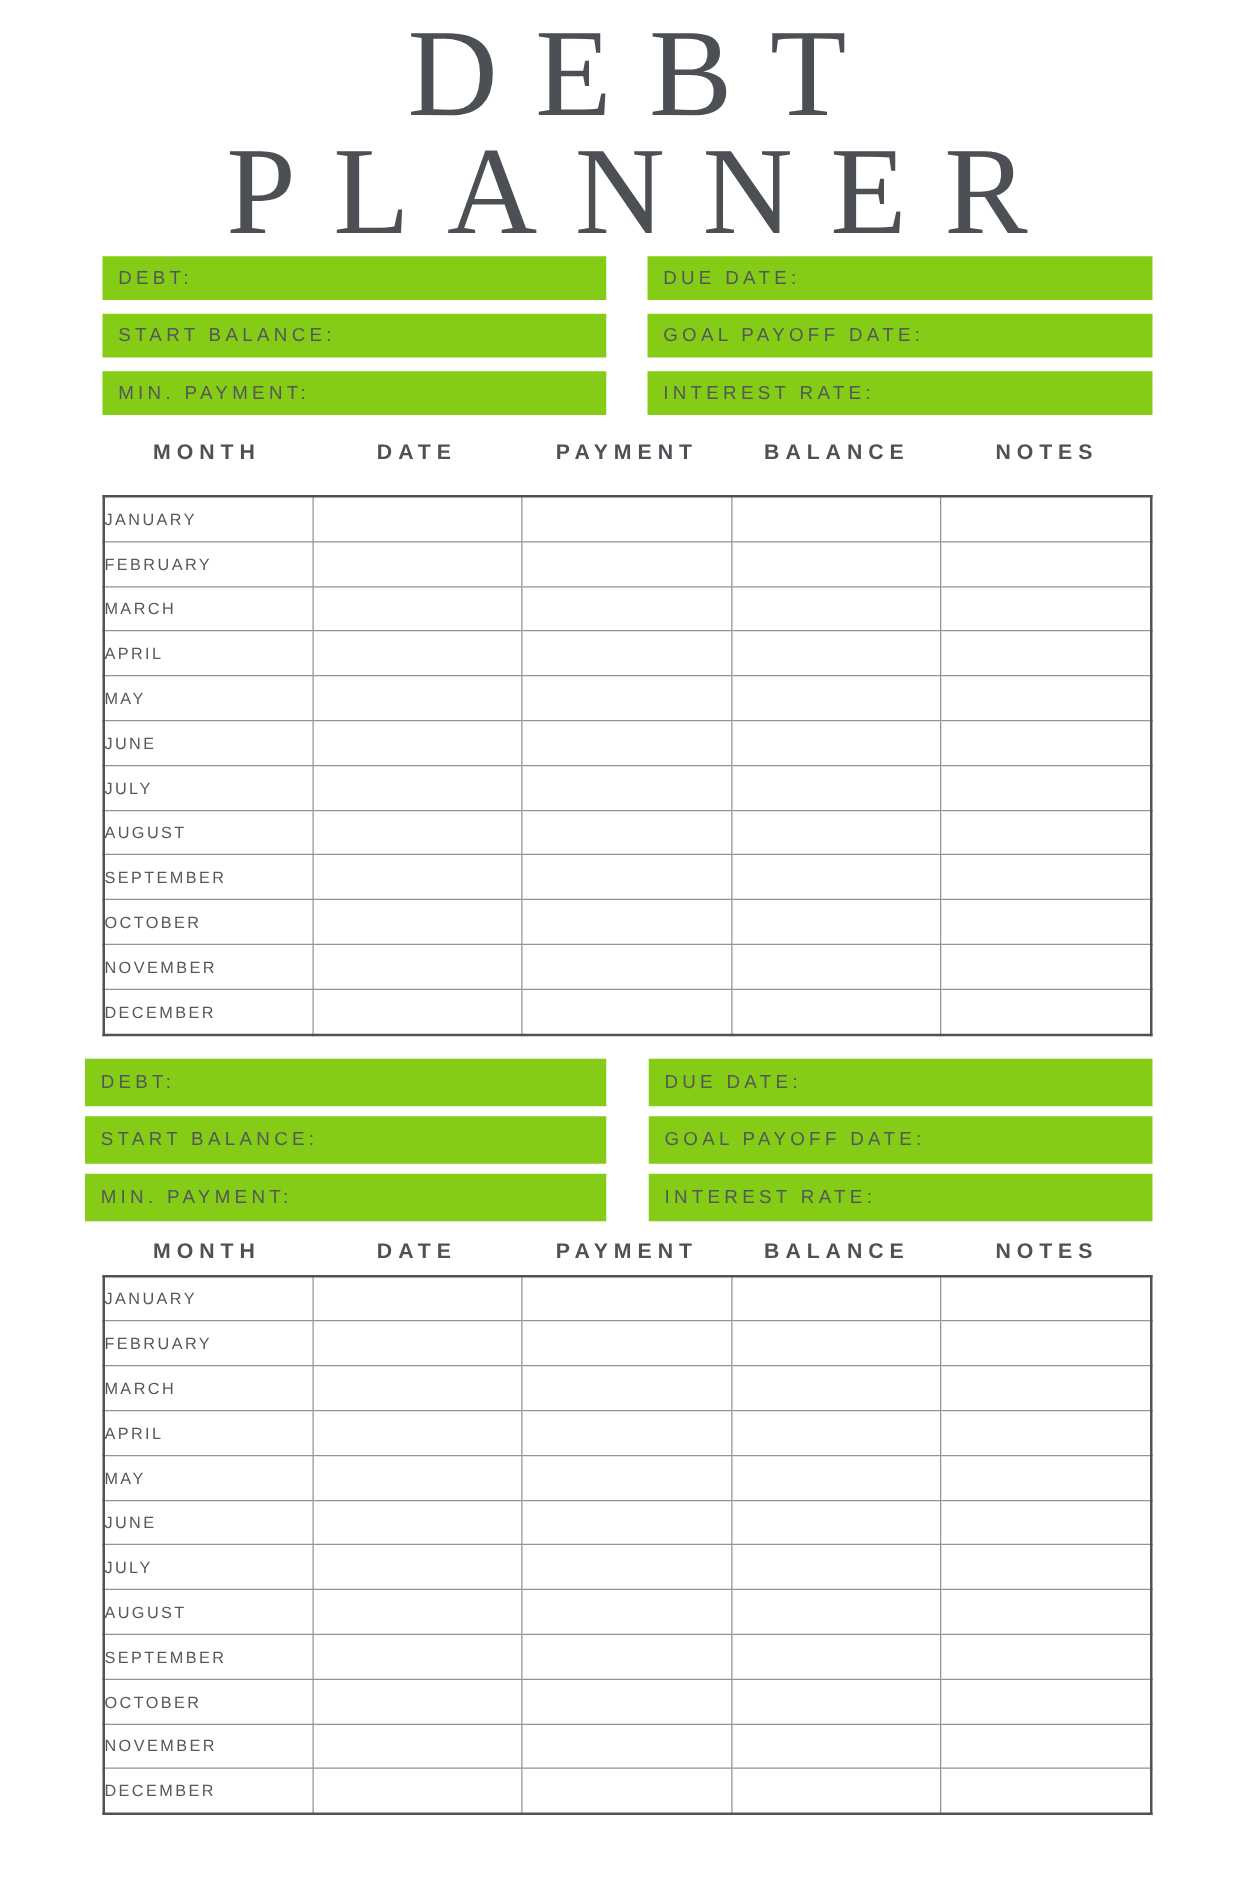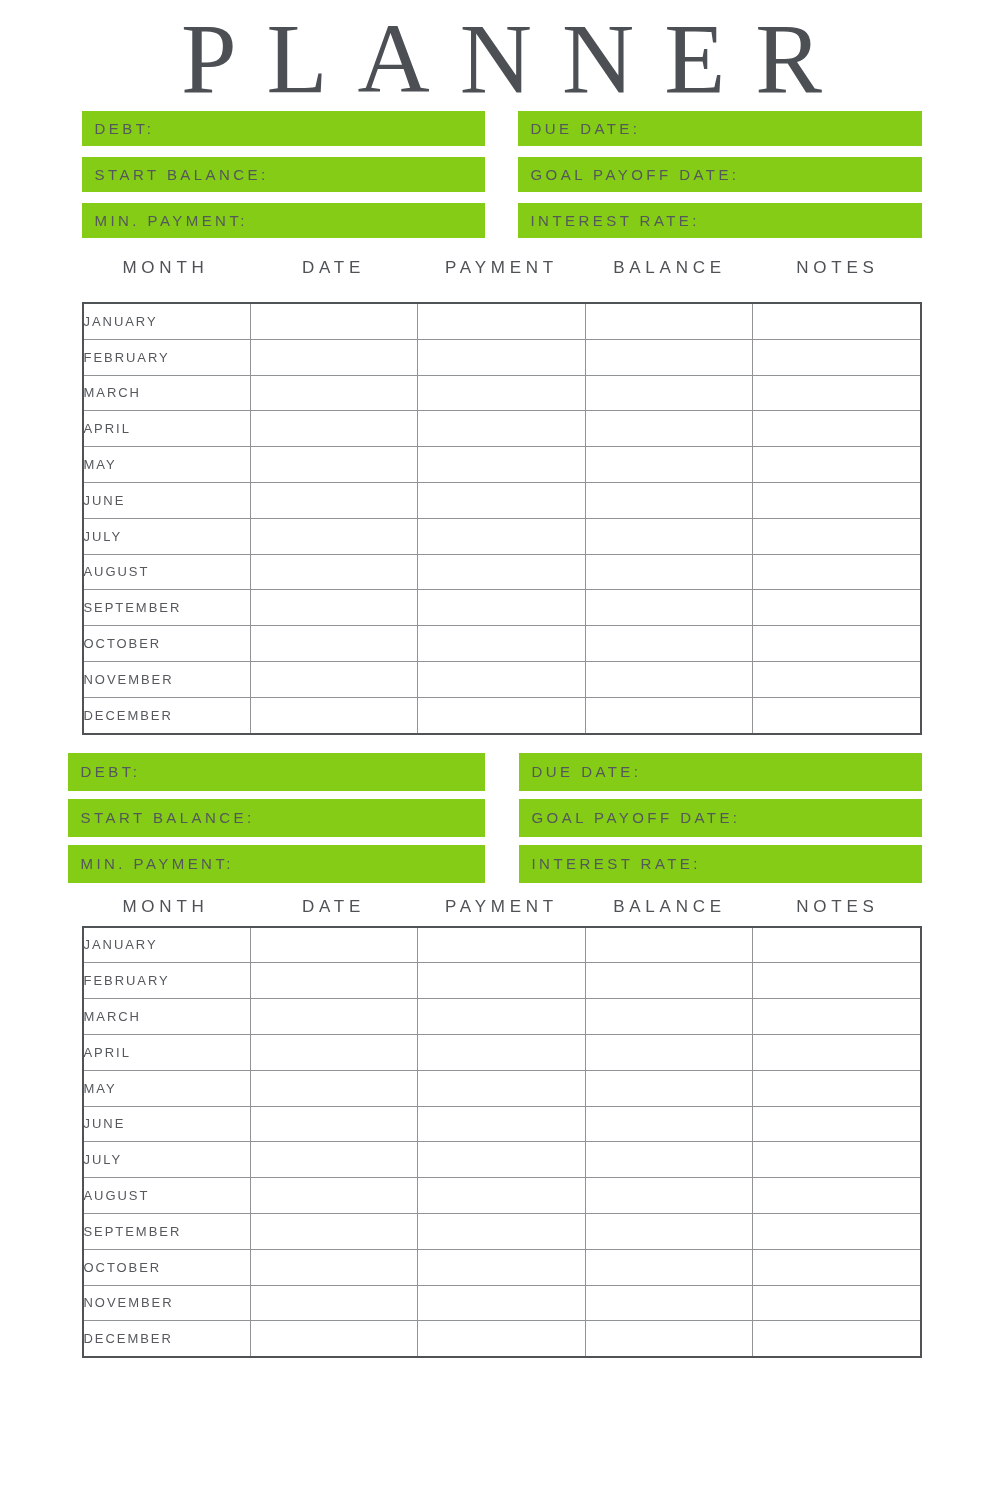--- a/index.html
+++ b/index.html
@@ -56,20 +56,21 @@
     grid-template-columns: repeat(5, 1fr);
     margin-top: 21px;
     margin-bottom: 26px;
   }
   .col-header {
     text-align: center;
     font-size: 17px;
     line-height: 1;
     letter-spacing: 0.28em;
     color: #4e5256;
+    font-weight: bold;
   }
 
   
   table.planner {
     width: 840px;
     border-collapse: collapse;
     table-layout: fixed;
     border: 2px solid #4f5356;
   }
   table.planner td {
@@ -95,20 +96,21 @@
   .section-2 .field-bar { height: 38px; }
   .section-2 .col-headers { margin-top: 15px; margin-bottom: 11px; }
 </style>
 </head>
 <body>
 
 <div class="canvas">
   <div class="page">
 
     <div class="title">
+      <div class="title-line"><span>DEBT</span></div>
       <div class="title-line"><span>PLANNER</span></div>
     </div>
 
     <div class="section section-1">
 
       <div class="fields">
         <div class="field-bar">
           <span class="field-label">DEBT:</span>
         </div>
         <div class="field-bar">

